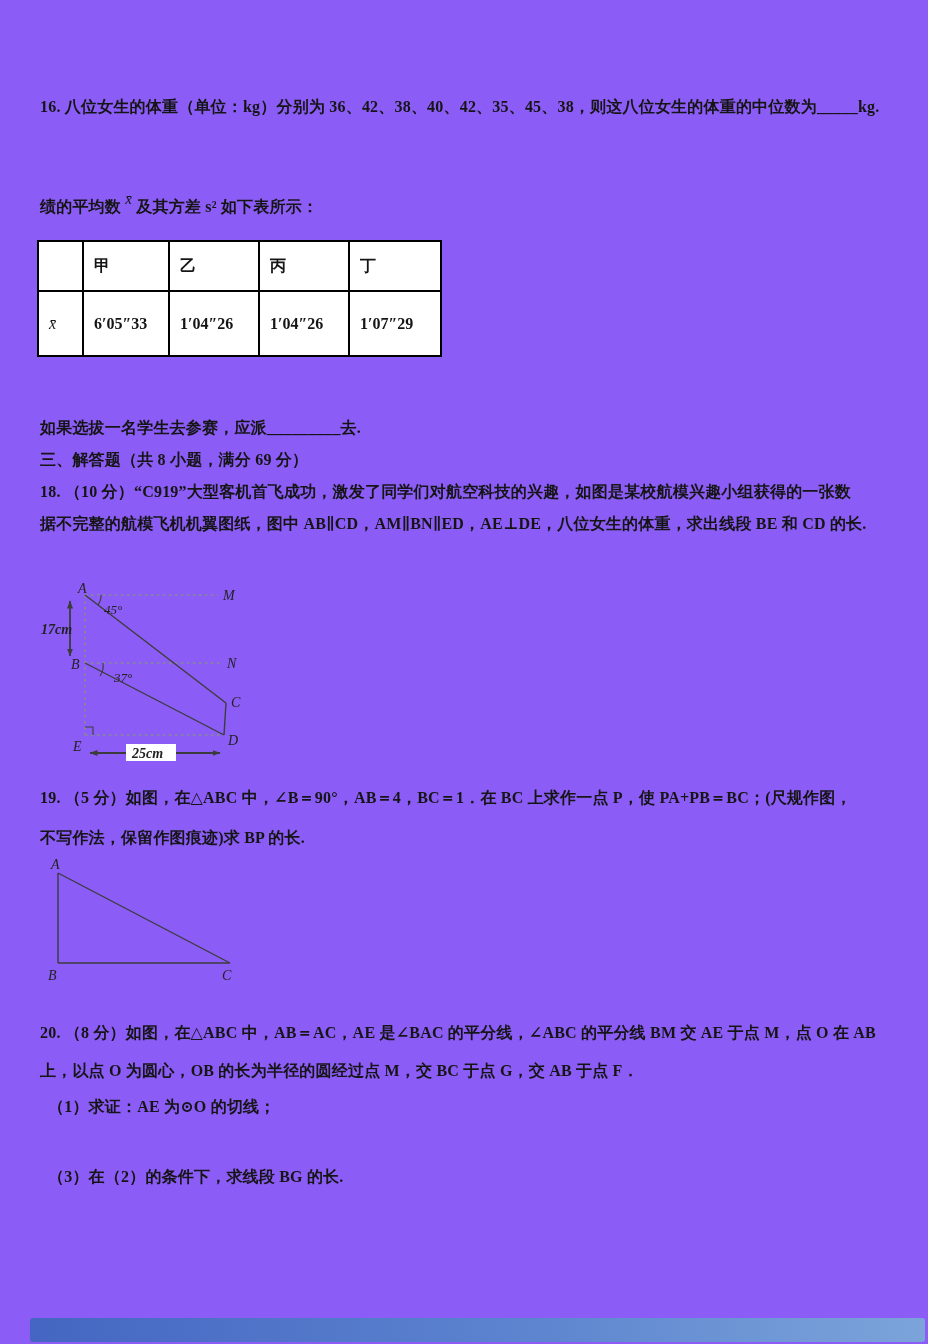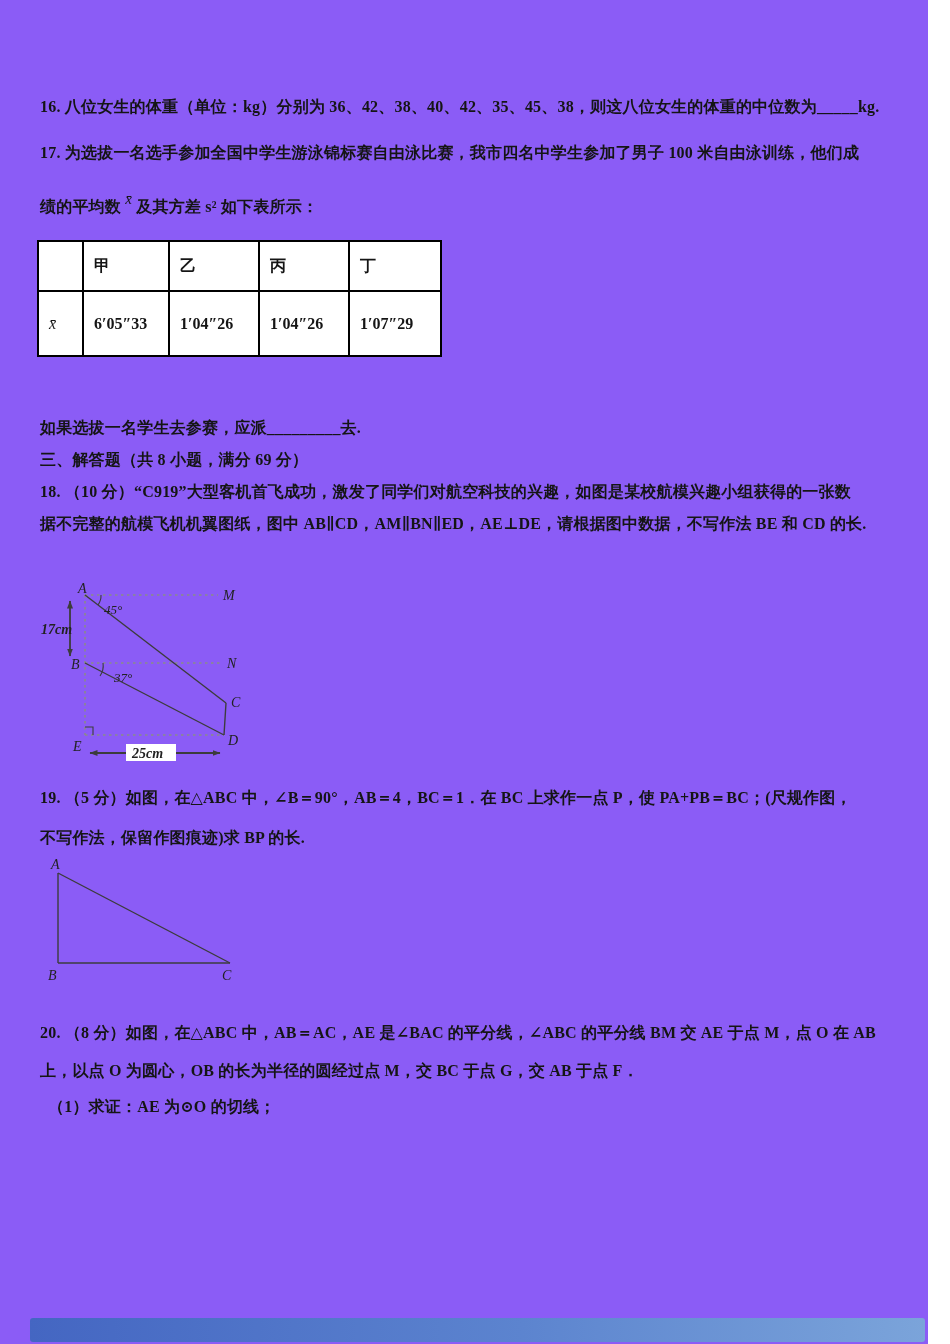--- a/index.html
+++ b/index.html
@@ -27,21 +27,20 @@
   
   .footer-bar{position:absolute;left:30px;top:1318px;width:895px;height:24px;border-radius:3px;
               background:linear-gradient(90deg,#4466c2 0%,#5c84cf 55%,#7ba4da 100%);}
 </style>
 </head>
 <body>
 
 <div class="page">
 
   <div class="line" style="top:96px">16.  八位女生的体重（单位：kg）分别为 36、42、38、40、42、35、45、38，则这八位女生的体重的中位数为_____kg.</div>
-  <div class="line" style="top:142px">17.  为选拔一名选手参加全国中学生游泳锦标赛自由泳比赛，我市四名中学生参加了男子 100 米自由泳训练，他们成</div>
 
   <div class="line" style="top:196px">
     <span>绩的平均数 </span><span class="xbar-inline">x̄</span><span> 及其方差 s² 如下表所示：</span>
   </div>
 
   <table class="stats-table">
     <colgroup>
       <col style="width:45px">
         <col style="width:86px">
         <col style="width:90px">
@@ -62,21 +61,21 @@
       <td>1′04″26</td>
       <td>1′04″26</td>
       <td>1′07″29</td>
     </tr>
   </tbody>
     </table>
 
   <div class="line" style="top:417px">如果选拔一名学生去参赛，应派_________去.</div>
   <div class="line" style="top:449px">三、解答题（共 8 小题，满分 69 分）</div>
   <div class="line" style="top:481px">18.  （10 分）“C919”大型客机首飞成功，激发了同学们对航空科技的兴趣，如图是某校航模兴趣小组获得的一张数</div>
-  <div class="line" style="top:513px">据不完整的航模飞机机翼图纸，图中 AB∥CD，AM∥BN∥ED，AE⊥DE，请根据图中数据，不写作法 BE 和 CD 的长.</div>
+  <div class="line" style="top:513px">据不完整的航模飞机机翼图纸，图中 AB∥CD，AM∥BN∥ED，AE⊥DE，八位女生的体重，求出线段 BE 和 CD 的长.</div>
 
   <svg class="fig" style="left:40px;top:583px" width="205" height="190" viewBox="0 0 205 190">
     <defs>
       <marker id="arr" markerWidth="9" markerHeight="8" refX="7.5" refY="3" orient="auto" markerUnits="userSpaceOnUse">
         <path d="M0,0 L8,3 L0,6 Z" fill="#3c3c3c"></path>
       </marker>
       <marker id="arrS" markerWidth="9" markerHeight="8" refX="7.5" refY="3" orient="auto-start-reverse" markerUnits="userSpaceOnUse">
         <path d="M0,0 L8,3 L0,6 Z" fill="#3c3c3c"></path>
       </marker>
     </defs>
@@ -120,16 +119,17 @@
     <line class="solid" x1="13" y1="108" x2="185" y2="108"></line>
     <line class="solid" x1="13" y1="18" x2="185" y2="108"></line>
     <text x="6" y="14">A</text>
     <text x="3" y="125">B</text>
     <text x="177" y="125">C</text>
   </svg>
 
   <div class="line" style="top:1022px">20.  （8 分）如图，在△ABC 中，AB＝AC，AE 是∠BAC 的平分线，∠ABC 的平分线 BM 交 AE 于点 M，点 O 在 AB</div>
   <div class="line" style="top:1060px">上，以点 O 为圆心，OB 的长为半径的圆经过点 M，交 BC 于点 G，交 AB 于点 F．</div>
   <div class="line sub" style="top:1096px">（1）求证：AE 为⊙O 的切线；</div>
+  <div class="line sub" style="top:1166px">（3）在（2）的条件下，求线段 BG 的长.</div>
 
   <div class="footer-bar"></div>
 
 </div>
 
 </body></html>

